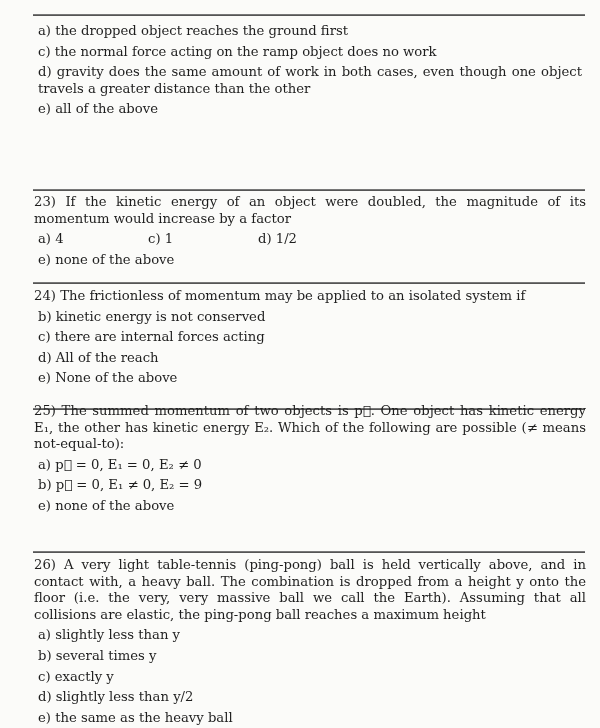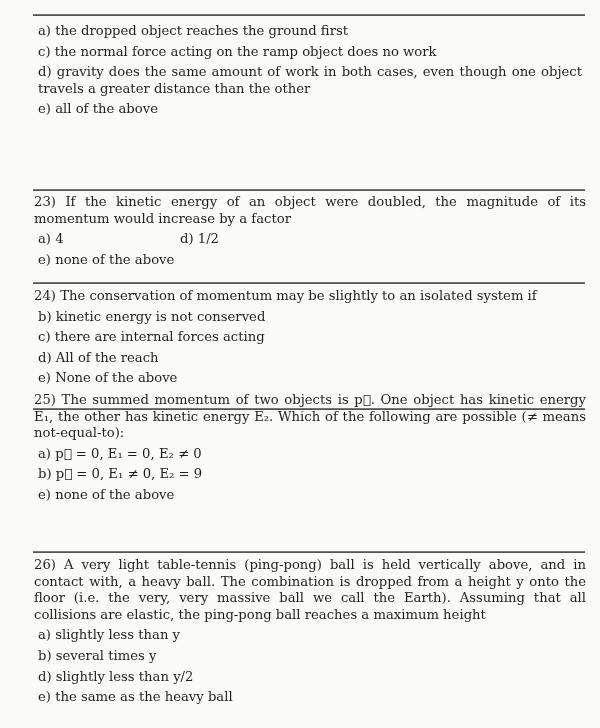--- a/index.html
+++ b/index.html
@@ -8,21 +8,21 @@
     background:#fbfbf9;
     font-family:"DejaVu Serif","Liberation Serif",serif;
     color:#1e1e1e;
     position:relative;
   }
   .page { position:absolute; left:0; top:0; width:600px; height:728px; }
   .rule { position:absolute; left:33px; width:552px; height:1px; background:#555; border-top:1px solid #777; }
   .q { position:absolute; left:34px; width:552px; font-size:13.2px; line-height:16.6px; }
   .stem { text-align:justify; margin:0 0 4px 0; }
   .opt { margin:4px; white-space:nowrap; }
-  .row4 { display:flex;gap:32px; }
+  .row4 { display:flex; }
   .row4 span { display:inline-block; }
   .row4 .c0 { width:110px; }
   .row4 .c1 { width:110px; }
   .row4 .c2 { width:110px; }
 </style>
 </head>
 <body>
 
 <div class="page">
 
@@ -32,44 +32,46 @@
     <p class="opt">c) the normal force acting on the ramp object does no work</p>
     <p class="opt" style="white-space:normal;text-align:justify">d) gravity does the same amount of work in both cases, even though one object travels a greater distance than the other</p>
     <p class="opt">e) all of the above</p>
   </div>
 
   <div class="rule" style="top:189px"></div>
   <div class="q" style="top:194px">
     <p class="stem"><span>23)</span> <span>If the kinetic energy of an object were doubled, the magnitude of its momentum would increase by a factor</span></p>
     <div class="opt row4">
       <span class="c0">a) 4</span>
+      <span class="c2">c) 1</span>
       <span>d) 1/2</span>
     </div>
     <p class="opt">e) none of the above</p>
   </div>
 
   <div class="rule" style="top:282px"></div>
   <div class="q" style="top:288px">
-    <p class="stem"><span>24)</span> <span>The conservation of momentum may be slightly to an isolated system if</span></p>
+    <p class="stem"><span>24)</span> <span>The frictionless of momentum may be applied to an isolated system if</span></p>
     <p class="opt">b) kinetic energy is not conserved</p>
     <p class="opt">c) there are internal forces acting</p>
     <p class="opt">d) All of the reach</p>
     <p class="opt">e) None of the above</p>
   </div>
 
   <div class="rule" style="top:408px"></div>
-  <div class="q" style="top:392px">
+  <div class="q" style="top:403px">
     <p class="stem"><span>25)</span> <span>The summed momentum of two objects is p⃗. One object has kinetic energy E₁, the other has kinetic energy E₂. Which of the following are possible (≠ means not-equal-to):</span></p>
     <p class="opt">a) p⃗ = 0, E₁ = 0, E₂ ≠ 0</p>
     <p class="opt">b) p⃗ = 0, E₁ ≠ 0, E₂ = 9</p>
     <p class="opt">e) none of the above</p>
   </div>
 
   <div class="rule" style="top:551px"></div>
   <div class="q" style="top:557px">
     <p class="stem"><span>26)</span> <span>A very light table-tennis (ping-pong) ball is held vertically above, and in contact with, a heavy ball. The combination is dropped from a height y onto the floor (i.e. the very, very massive ball we call the Earth). Assuming that all collisions are elastic, the ping-pong ball reaches a maximum height</span></p>
     <p class="opt">a) slightly less than y</p>
     <p class="opt">b) several times y</p>
+    <p class="opt">c) exactly y</p>
     <p class="opt">d) slightly less than y/2</p>
     <p class="opt">e) the same as the heavy ball</p>
   </div>
 
 </div>
 
 </body></html>

